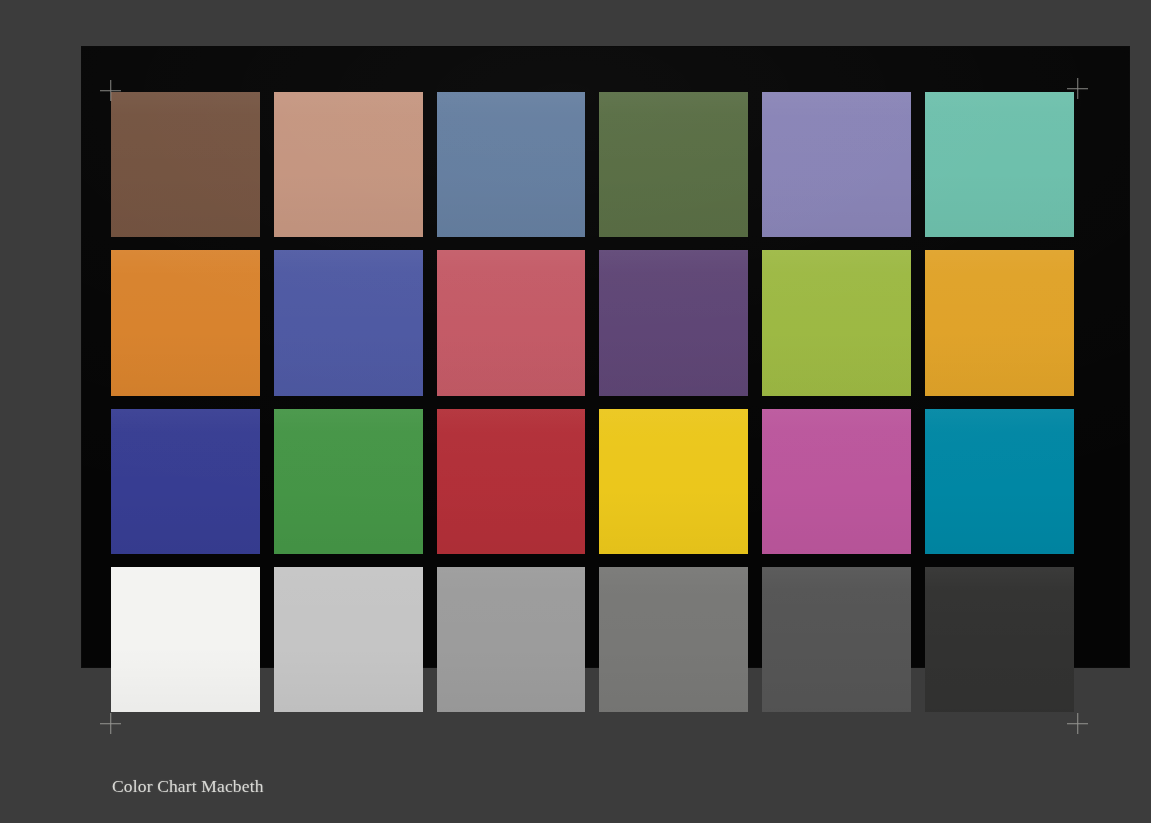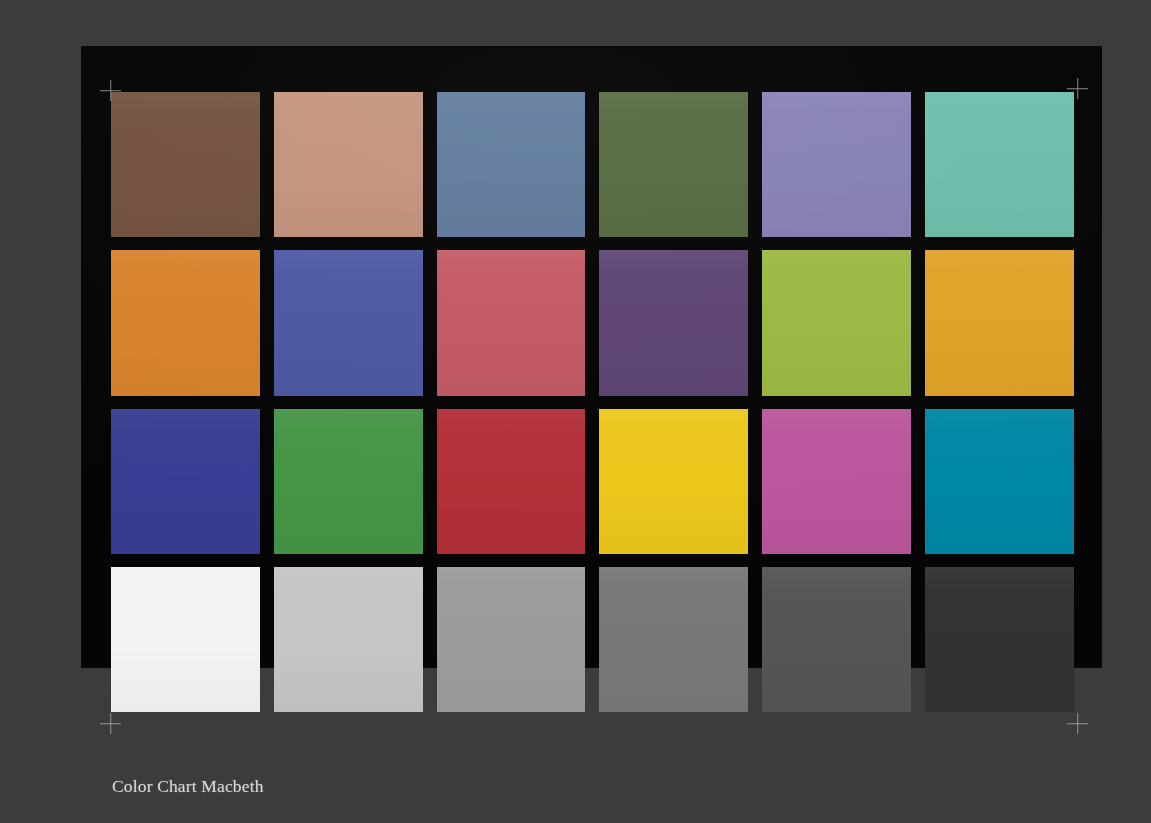--- a/index.html
+++ b/index.html
@@ -25,20 +25,21 @@
 
   
   #chart-board {
     position: absolute;
     left: 82px;
     top: 47px;
     width: 1019px;
     height: 620px;
     background: #050505;
     box-shadow: 0 0 0 1px #0a0a0a;
+    padding-left: 28px;
   }
 
   
   #chart-board::before {
     content: "";
     position: absolute;
     inset: 0;
     background:
       radial-gradient(130% 95% at 46% 8%,
         rgba(255,255,255,0.035) 0%,

